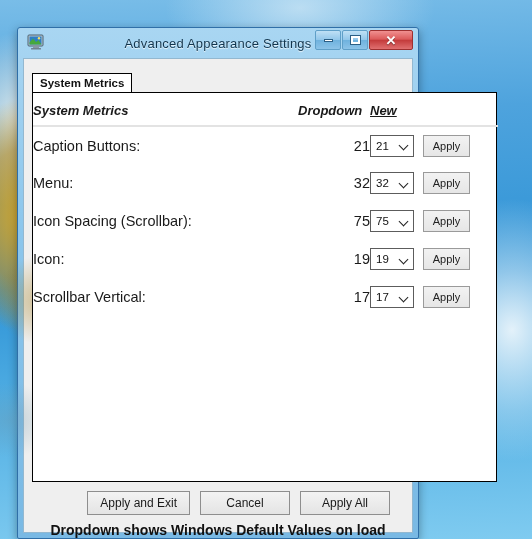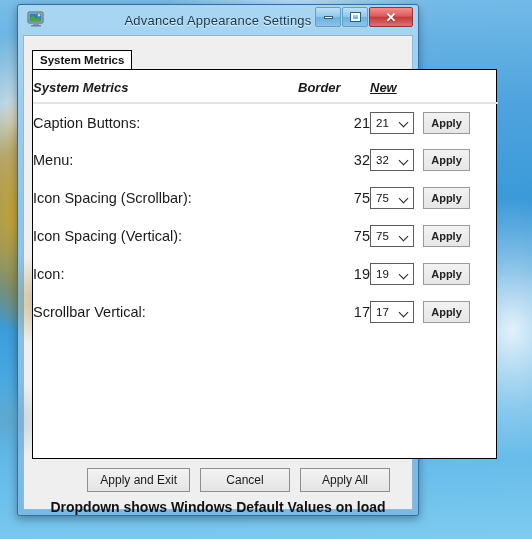--- a/index.html
+++ b/index.html
@@ -27,21 +27,21 @@
     position:absolute; inset:0;
     background:
       radial-gradient(ellipse 70px 60px at 45px 300px, rgba(160,120,20,0.45) 0%, rgba(160,120,20,0) 75%),
       radial-gradient(ellipse 60px 50px at 10px 420px, rgba(110,150,170,0.35) 0%, rgba(110,150,170,0) 75%);
     pointer-events:none;
   }
 
   
   #window {
     position: absolute;
-    left: 17px; top: 4px;
+    left: 17px; top: 27px;
     width: 402px; height: 512px;
     background: linear-gradient(180deg,#a9d6f2 0%, #8cc6ec 40%, #79b9e4 100%);
     border: 1px solid #2f6fa8;
     border-radius: 3px 3px 2px 2px;
     box-shadow: 0 3px 10px rgba(0,0,0,0.35);
     padding: 0 5px 5px 5px;
   }
 
   #titlebar {
     position: relative;
@@ -179,21 +179,20 @@
   }
 
   .apply-btn {
     min-width: 47px; height: 22px;
     background: linear-gradient(180deg,#f2f2f2 0%, #e6e6e6 100%);
     border: 1px solid #9a9a9a;
     font-size: 11px;
     color: #222;
     display: flex; align-items: center; justify-content: center;
     cursor: default;
-    font-weight: bold;
   }
 
   
   #footer-buttons {
     position: absolute;
     right: 22px; top: 432px;
     display: flex; gap: 10px;
   }
   .dlg-btn {
     height: 24px;
@@ -257,21 +256,21 @@
 
       <div id="tabstrip">
         <div id="tab-system-metrics">System Metrics</div>
       </div>
 
       <div id="panel">
         <table id="metrics">
           <thead>
             <tr>
               <th class="c-label">System Metrics</th>
-              <th class="c-current">Border</th>
+              <th class="c-current">Dropdown</th>
               <th class="c-new">New</th>
             </tr>
           </thead>
           <tbody id="metrics-body">
               <tr>
                 <td class="c-label">Caption Buttons:</td>
                 <td class="c-current">21</td>
                 <td class="c-new">
                   <div class="newcell">
                     <div class="combo">
@@ -302,33 +301,20 @@
                   <div class="newcell">
                     <div class="combo">
                       <span>75</span>
                       <span class="chev"></span>
                     </div>
                     <div class="apply-btn">Apply</div>
                   </div>
                 </td>
               </tr>
               <tr>
-                <td class="c-label">Icon Spacing (Vertical):</td>
-                <td class="c-current">75</td>
-                <td class="c-new">
-                  <div class="newcell">
-                    <div class="combo">
-                      <span>75</span>
-                      <span class="chev"></span>
-                    </div>
-                    <div class="apply-btn">Apply</div>
-                  </div>
-                </td>
-              </tr>
-              <tr>
                 <td class="c-label">Icon:</td>
                 <td class="c-current">19</td>
                 <td class="c-new">
                   <div class="newcell">
                     <div class="combo">
                       <span>19</span>
                       <span class="chev"></span>
                     </div>
                     <div class="apply-btn">Apply</div>
                   </div>

